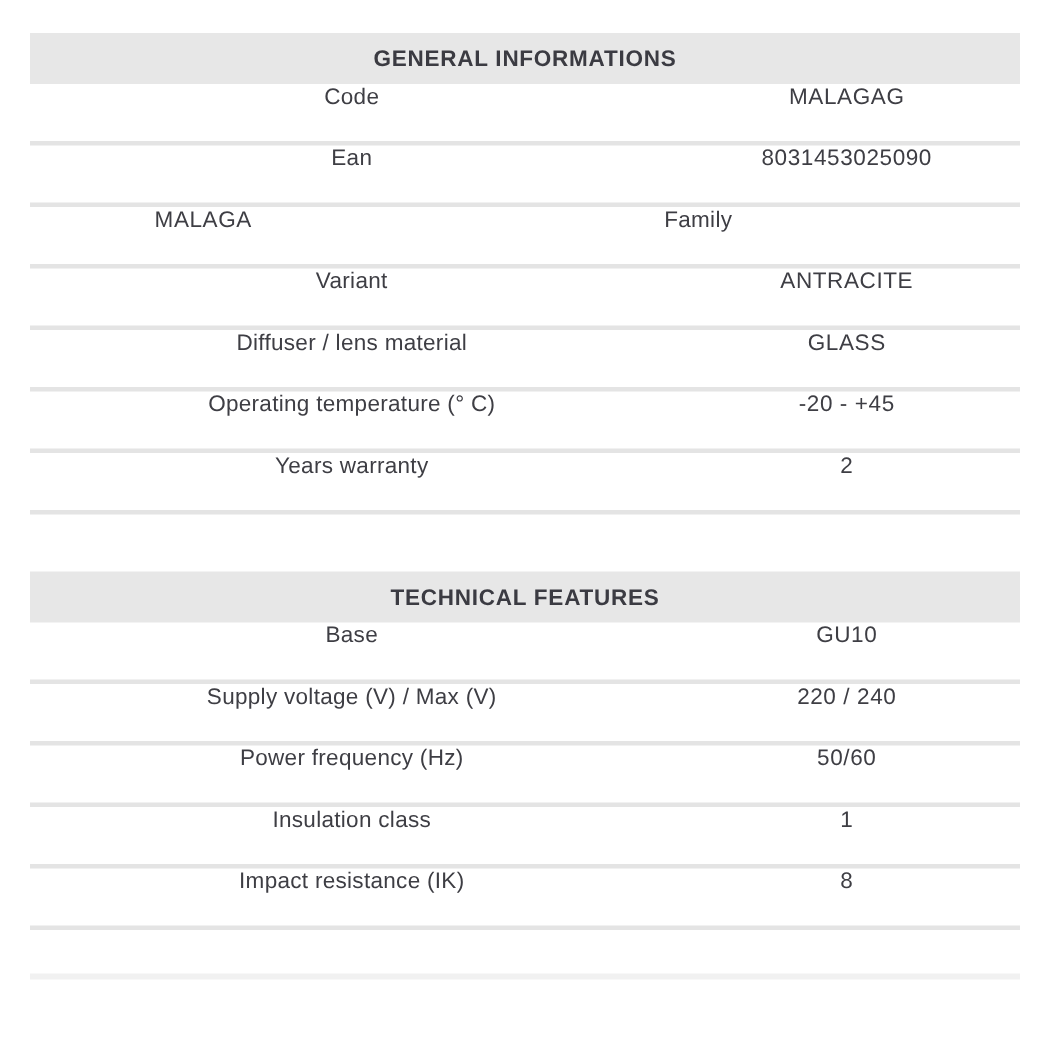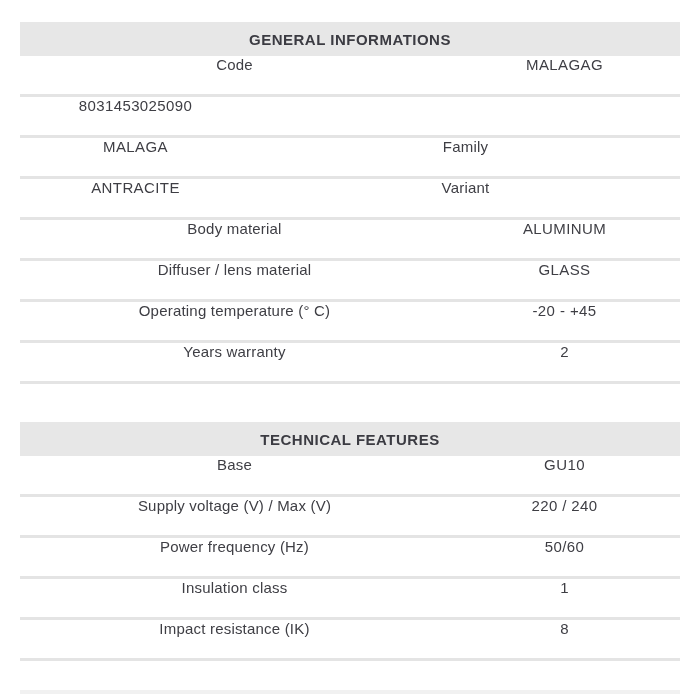--- a/index.html
+++ b/index.html
@@ -73,37 +73,34 @@
     <header class="table-header">
       <span>GENERAL INFORMATIONS</span>
     </header>
     <div class="rows">
   <div class="row">
     <div class="cell label">Code</div>
     <div class="cell value">MALAGAG</div>
   </div>
 
   <div class="row">
+    <div class="cell label">Ean</div>
     <div class="cell value">8031453025090</div>
   </div>
 
   <div class="row">
     <div class="cell value">MALAGA</div>
     <div class="cell label">Family</div>
   </div>
 
   <div class="row">
+    <div class="cell label">Variant</div>
     <div class="cell value">ANTRACITE</div>
-    <div class="cell label">Variant</div>
   </div>
 
-  <div class="row">
-    <div class="cell label">Body material</div>
-    <div class="cell value">ALUMINUM</div>
-  </div>
 
   <div class="row">
     <div class="cell label">Diffuser / lens material</div>
     <div class="cell value">GLASS</div>
   </div>
 
   <div class="row">
     <div class="cell label">Operating temperature (° C)</div>
     <div class="cell value">-20 - +45</div>
   </div>

